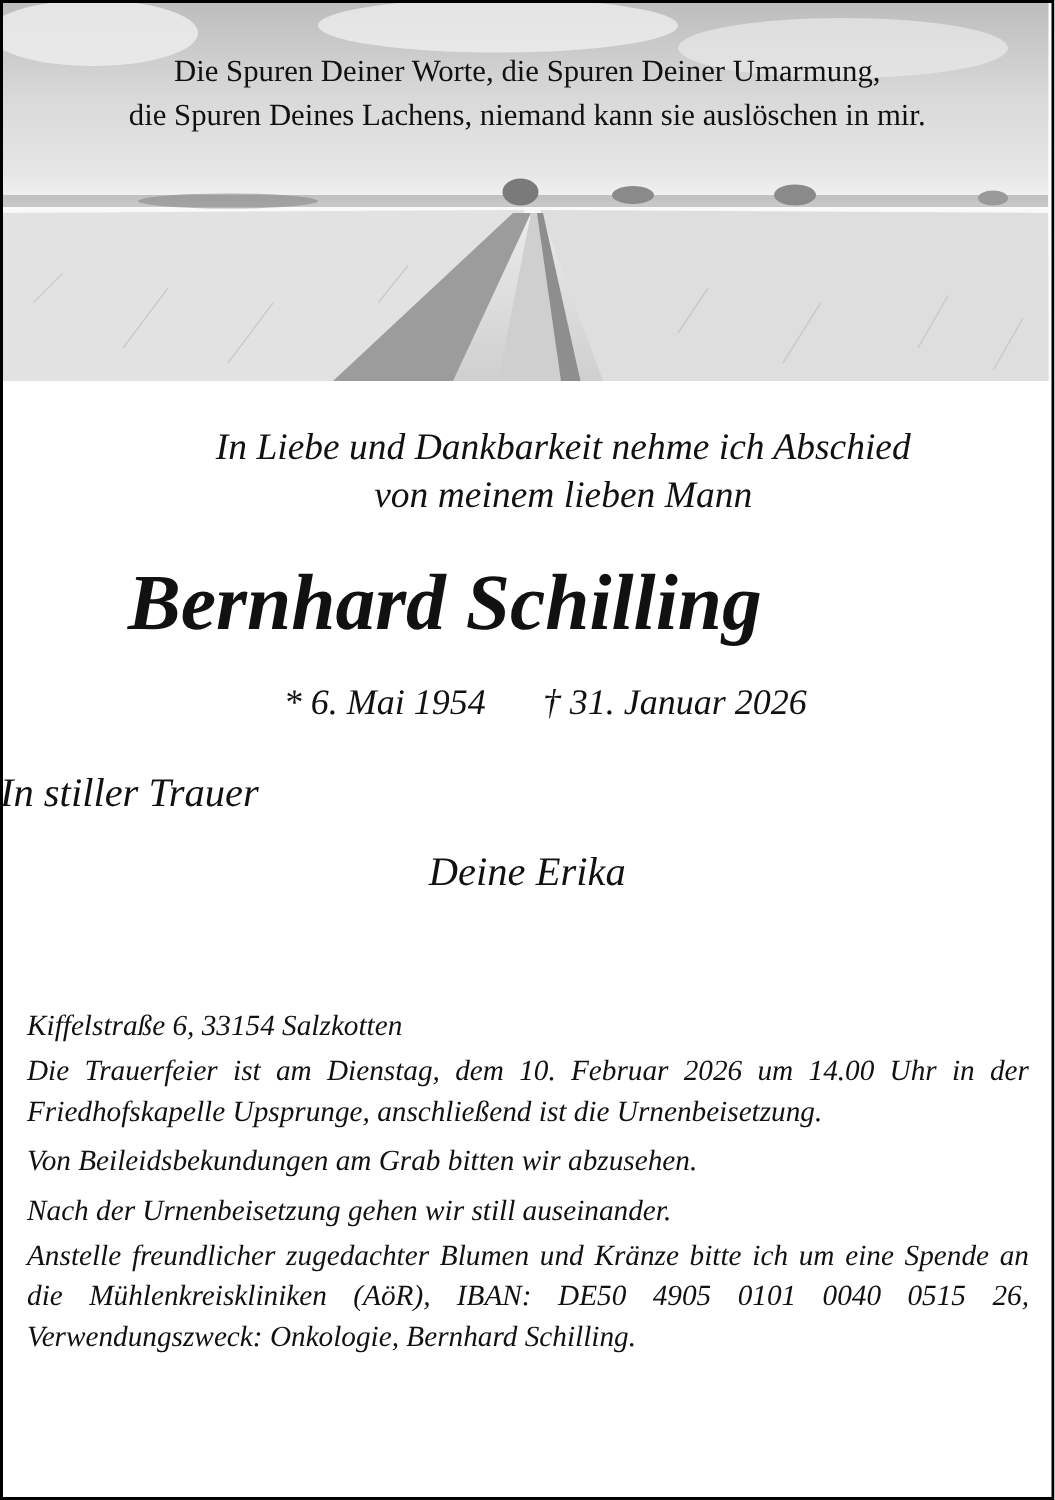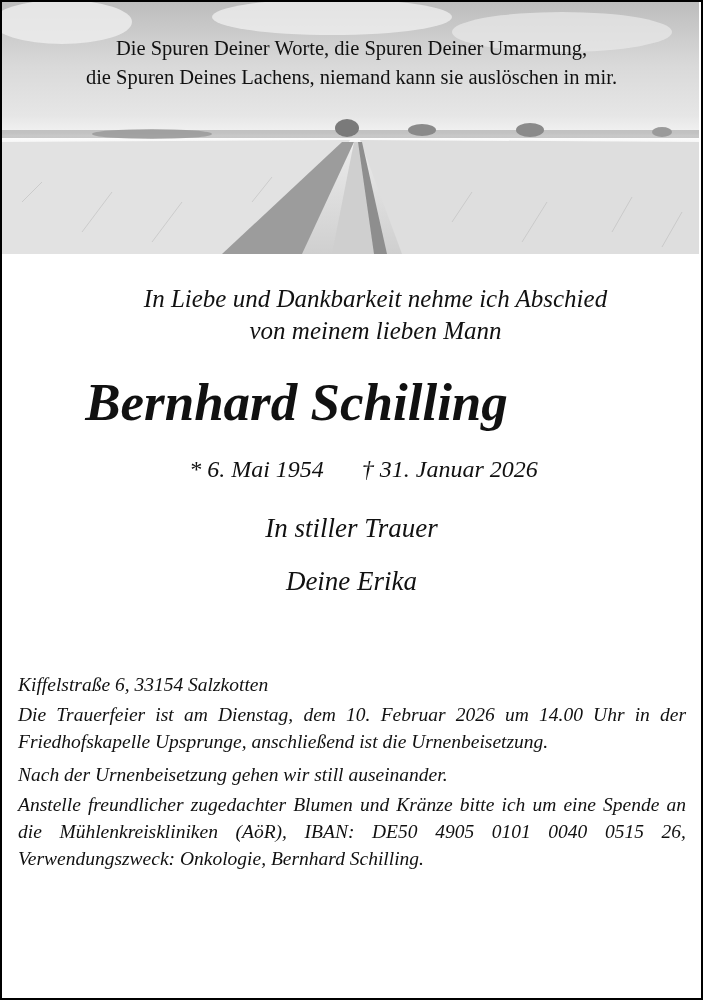--- a/index.html
+++ b/index.html
@@ -7,21 +7,21 @@
   .frame { position: absolute; left: 0; top: 0; width: 699px; height: 996px; border: 2px solid #000; background: #fff; }
   .photo { position: absolute; left: 2px; top: 2px; width: 697px; height: 252px; overflow: hidden;
     background: linear-gradient(180deg, #bdbdbd 0%, #d9d9d9 25%, #e6e6e6 45%, #f2f2f2 52%, #ffffff 53%, #e8e8e8 60%, #dcdcdc 80%, #cfcfcf 100%); }
   .photo svg { position: absolute; left: 0; top: 0; }
   .quote { position: absolute; left: 0; top: 34px; width: 703px; text-align: center; font-size: 20.5px; line-height: 29px; }
   .intro { position: absolute; left: 0; top: 283px; width: 703px; text-align: center; font-style: italic; font-size: 25px; line-height: 32px; padding-left: 24px; }
   .name { position: absolute; left: 0; top: 370px; width: 593px; text-align: center; font-style: italic; font-weight: bold; font-size: 53px; line-height: 64px; }
   .dates { position: absolute; left: 12px; top: 454px; width: 703px; text-align: center; font-style: italic; font-size: 24px; line-height: 30px; }
   .dates span { display: inline-block; }
   .dates .gap { width: 38px; }
-  .mourn { position: absolute; left: 0; top: 512px; width: 703px; text-align: center; font-style: italic; font-size: 27px; line-height: 32px; }
+  .mourn { position: absolute; left: 0; top: 512px; width: 703px; font-style: italic; font-size: 27px; line-height: 32px; }
   .sign { position: absolute; left: 0; top: 565px; width: 703px; text-align: center; font-style: italic; font-size: 27px; line-height: 32px; }
   .details { position: absolute; left: 18px; top: 671px; width: 668px; font-style: italic; font-size: 19.5px; line-height: 27px; }
   .details p { margin: 0 0 6px 0; text-align: justify; }
   .details p.tight { margin-bottom: 3px; }
 </style>
 </head>
 <body>
 
 <div class="frame"></div>
 
@@ -76,15 +76,16 @@
 </div>
 
 <div class="mourn">In stiller Trauer</div>
 <div class="sign">Deine Erika</div>
 
 <div class="details">
   <p class="tight">
     <span style="display:block;">Kiffelstraße 6, 33154 Salzkotten</span>
   </p>
   <p>Die Trauerfeier ist am Dienstag, dem 10. Februar 2026 um 14.00 Uhr in der Friedhofskapelle Upsprunge, anschließend ist die Urnenbeisetzung.</p>
+  <p>Von Beileidsbekundungen am Grab bitten wir abzusehen.</p>
   <p class="tight">Nach der Urnenbeisetzung gehen wir still auseinander.</p>
   <p>Anstelle freundlicher zugedachter Blumen und Kränze bitte ich um eine Spende an die Mühlenkreiskliniken (AöR), IBAN: DE50 4905 0101 0040 0515 26, Verwendungszweck: Onkologie, Bernhard Schilling.</p>
 </div>
 
 </body></html>

